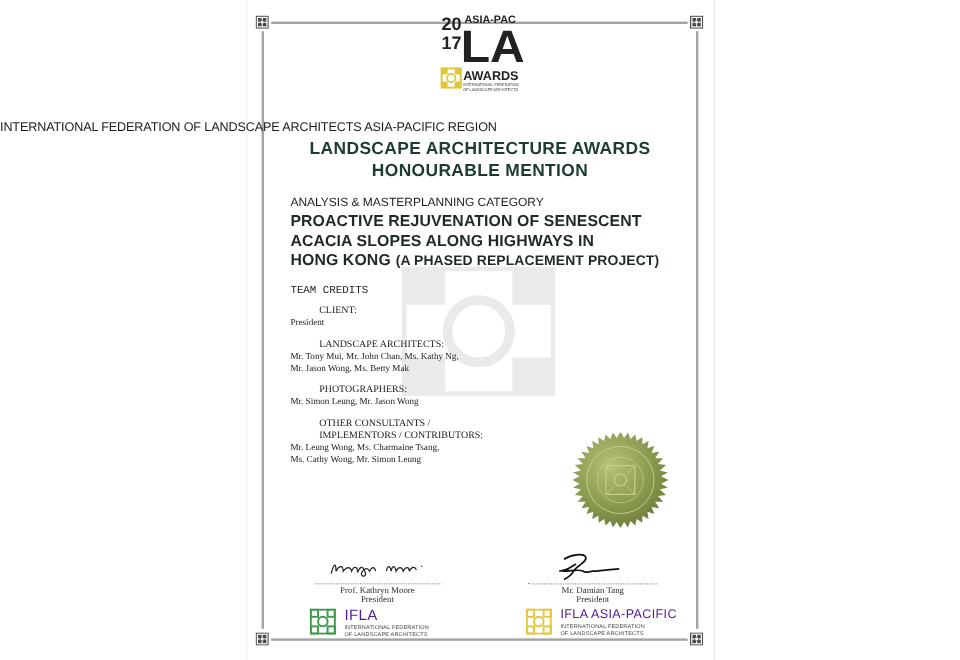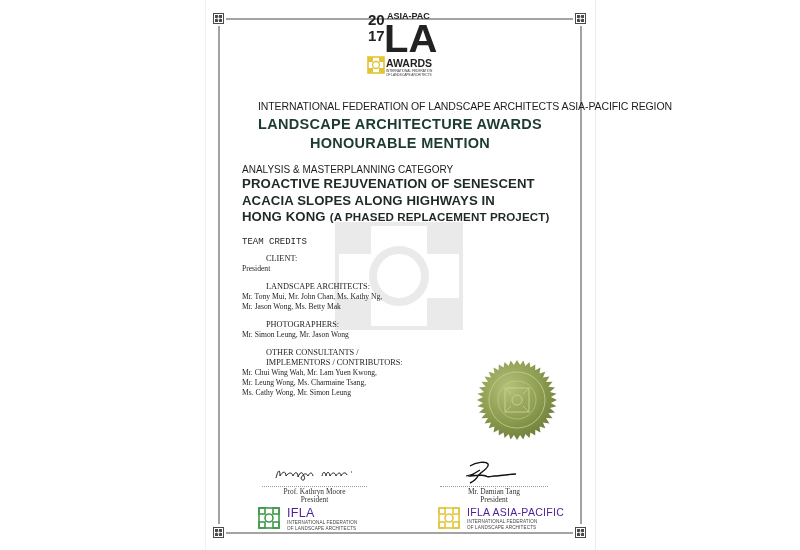--- a/index.html
+++ b/index.html
@@ -12,21 +12,21 @@
   .frame-top { left:226px; top:18px; width:347px; height:1.5px; }
   .frame-bottom { left:226px; top:532px; width:347px; height:1.5px; }
   .frame-left { left:218px; top:26px; width:1.5px; height:498px; }
   .frame-right { left:580px; top:26px; width:1.5px; height:498px; }
   .corner { position:absolute; width:11px; height:11px; }
   .corner svg { display:block; }
 
   .logo { position:absolute; left:366px; top:10px; width:78px; height:70px; }
   .logo svg { display:block; }
 
-  .federation { position:absolute; left:0; width:672px; top:100px; text-align:right;
+  .federation { position:absolute; left:0; width:732px; top:100px; text-align:left;
                 font-size:10.5px; letter-spacing:-0.1px; color:#1d1d1d; }
   .awards-title { position:absolute; left:0; width:800px; text-align:center; font-weight:bold;
                   font-size:14.5px; color:#1e3b33; letter-spacing:0.3px; }
   .t1 { top:116px; }
   .t2 { top:135px; }
 
   .category { position:absolute; left:242px; top:164px; font-size:10px; color:#1d1d1d; }
   .project { position:absolute; left:242px; top:176px; font-size:13.2px; font-weight:bold; color:#1f2a26;
              line-height:16.5px; letter-spacing:0.1px; }
   .project .sub { font-size:11.6px; margin-left:4px; }
@@ -165,21 +165,20 @@
     <div class="value">Mr. Tony Mui, Mr. John Chan, Ms. Kathy Ng,</div>
     <div class="value">Mr. Jason Wong, Ms. Betty Mak</div>
   </div>
   <div class="group">
     <div class="label">PHOTOGRAPHERS:</div>
     <div class="value">Mr. Simon Leung, Mr. Jason Wong</div>
   </div>
   <div class="group">
     <div class="label">OTHER CONSULTANTS /</div>
     <div class="label">IMPLEMENTORS / CONTRIBUTORS:</div>
-    <div class="value">Mr. Chui Wing Wah, Mr. Lam Yuen Kwong,</div>
     <div class="value">Mr. Leung Wong, Ms. Charmaine Tsang,</div>
     <div class="value">Ms. Cathy Wong, Mr. Simon Leung</div>
   </div>
 </div>
 
 <div class="seal">
   <svg width="82" height="82" viewBox="-41 -41 82 82">
     <defs>
       <radialGradient id="sg" cx="40%" cy="35%" r="70%">
         <stop offset="0%" stop-color="#b4c27a"></stop>

